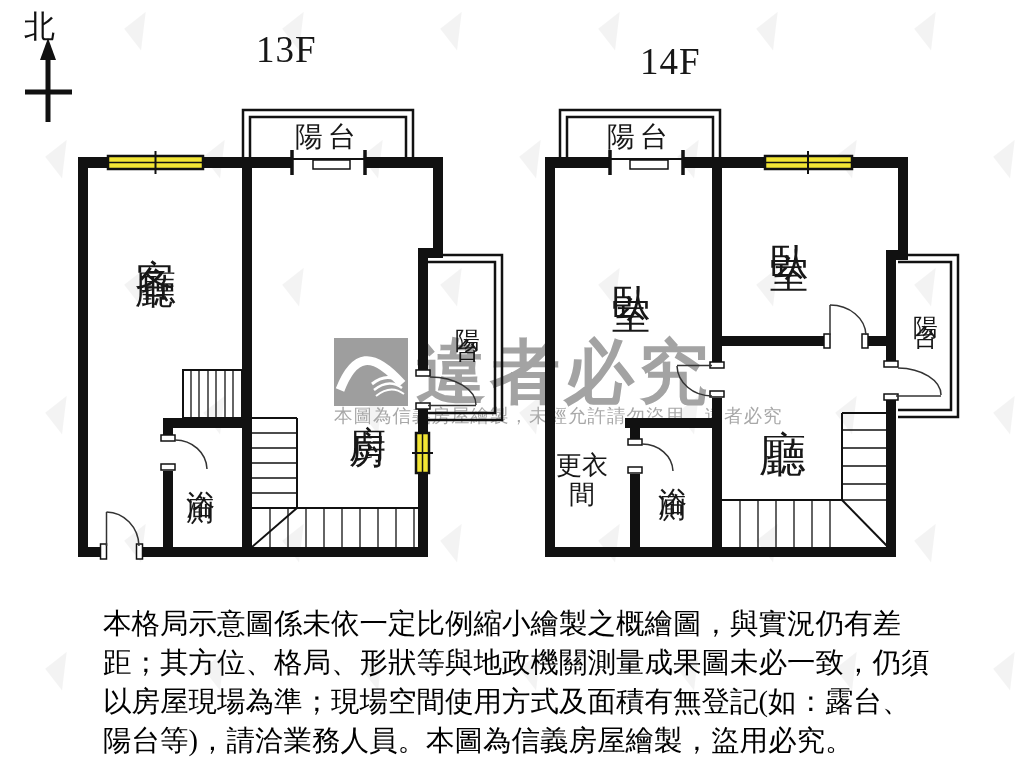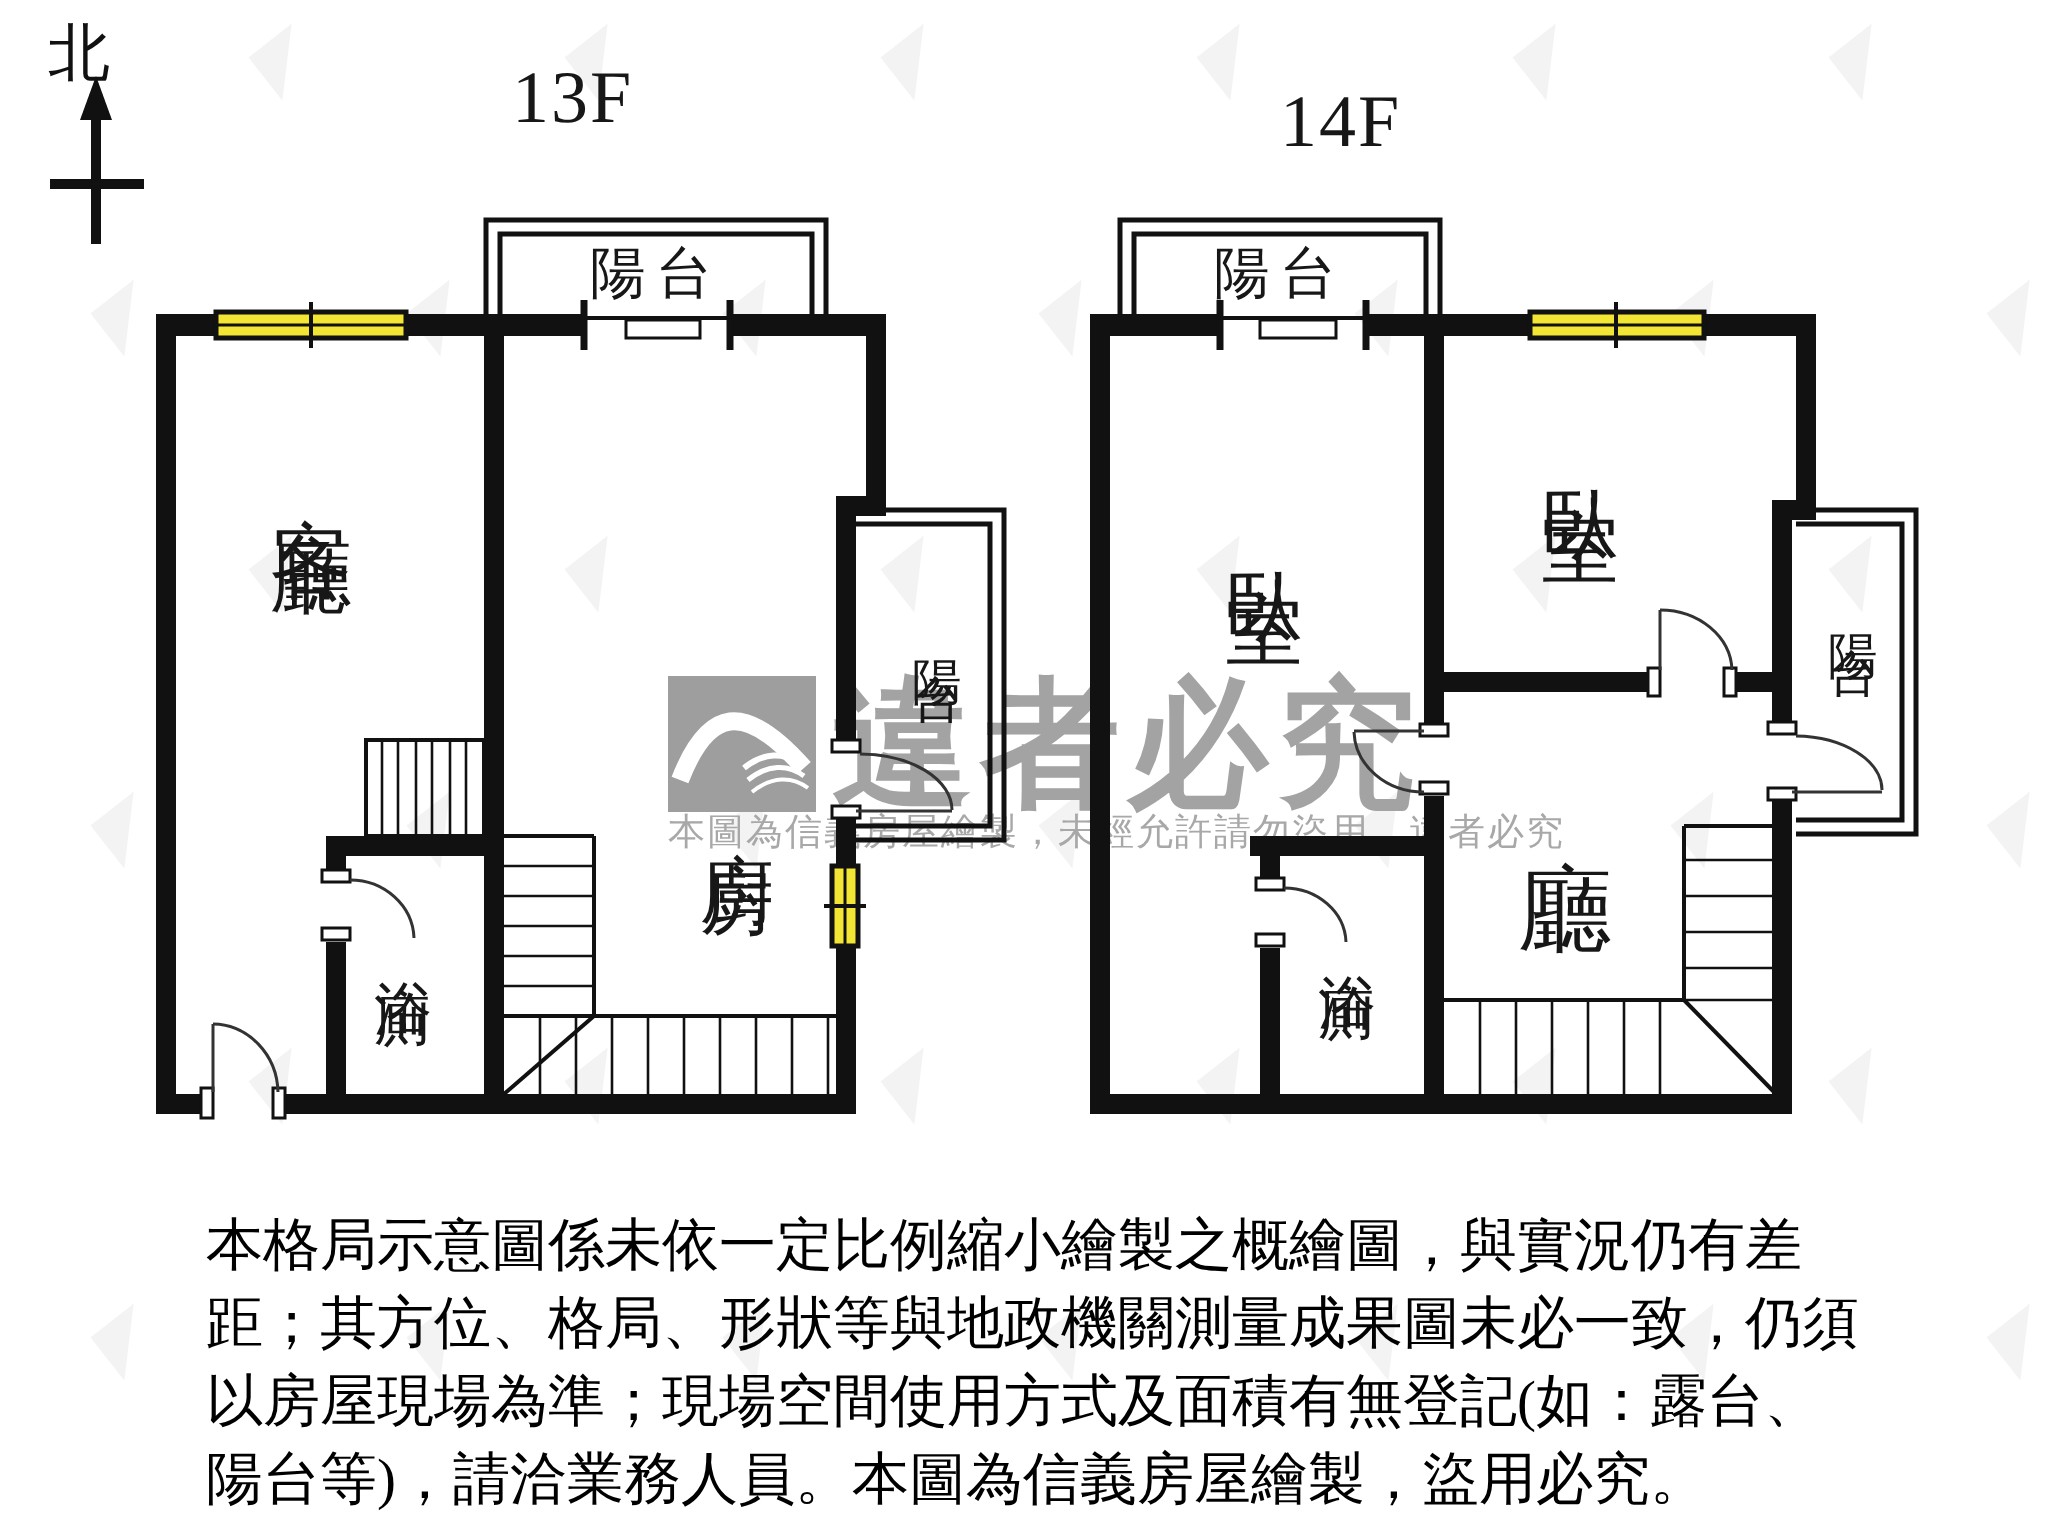--- a/index.html
+++ b/index.html
@@ -293,19 +293,20 @@
   <div class="lbl vtext room-big" style="left:129px;top:225px;">客廳</div>
   <div class="lbl vtext balcony-v" style="left:451px;top:310px;">陽台</div>
   <div class="lbl vtext room-mid" style="left:342px;top:395px;">廚房</div>
   <div class="lbl vtext room-small" style="left:181px;top:467px;">浴廁</div>
 
   <div class="lbl balcony-h" style="left:560px;top:118px;width:160px;">陽台</div>
   <div class="lbl vtext room-bed" style="left:604px;top:255px;">臥室</div>
   <div class="lbl vtext room-bed" style="left:762px;top:214px;">臥室</div>
   <div class="lbl vtext balcony-v" style="left:909px;top:297px;">陽台</div>
   <div class="lbl hall" style="left:759px;top:424px;">廳</div>
+  <div class="lbl closet" style="left:551px;top:451px;width:62px;">更衣間</div>
   <div class="lbl vtext room-small" style="left:653px;top:464px;">浴廁</div>
 
   <div id="disclaimer">本格局示意圖係未依一定比例縮小繪製之概繪圖，與實況仍有差
 距；其方位、格局、形狀等與地政機關測量成果圖未必一致，仍須
 以房屋現場為準；現場空間使用方式及面積有無登記(如：露台、
 陽台等)，請洽業務人員。本圖為信義房屋繪製，盜用必究。</div>
 </div>
 
 </body></html>

